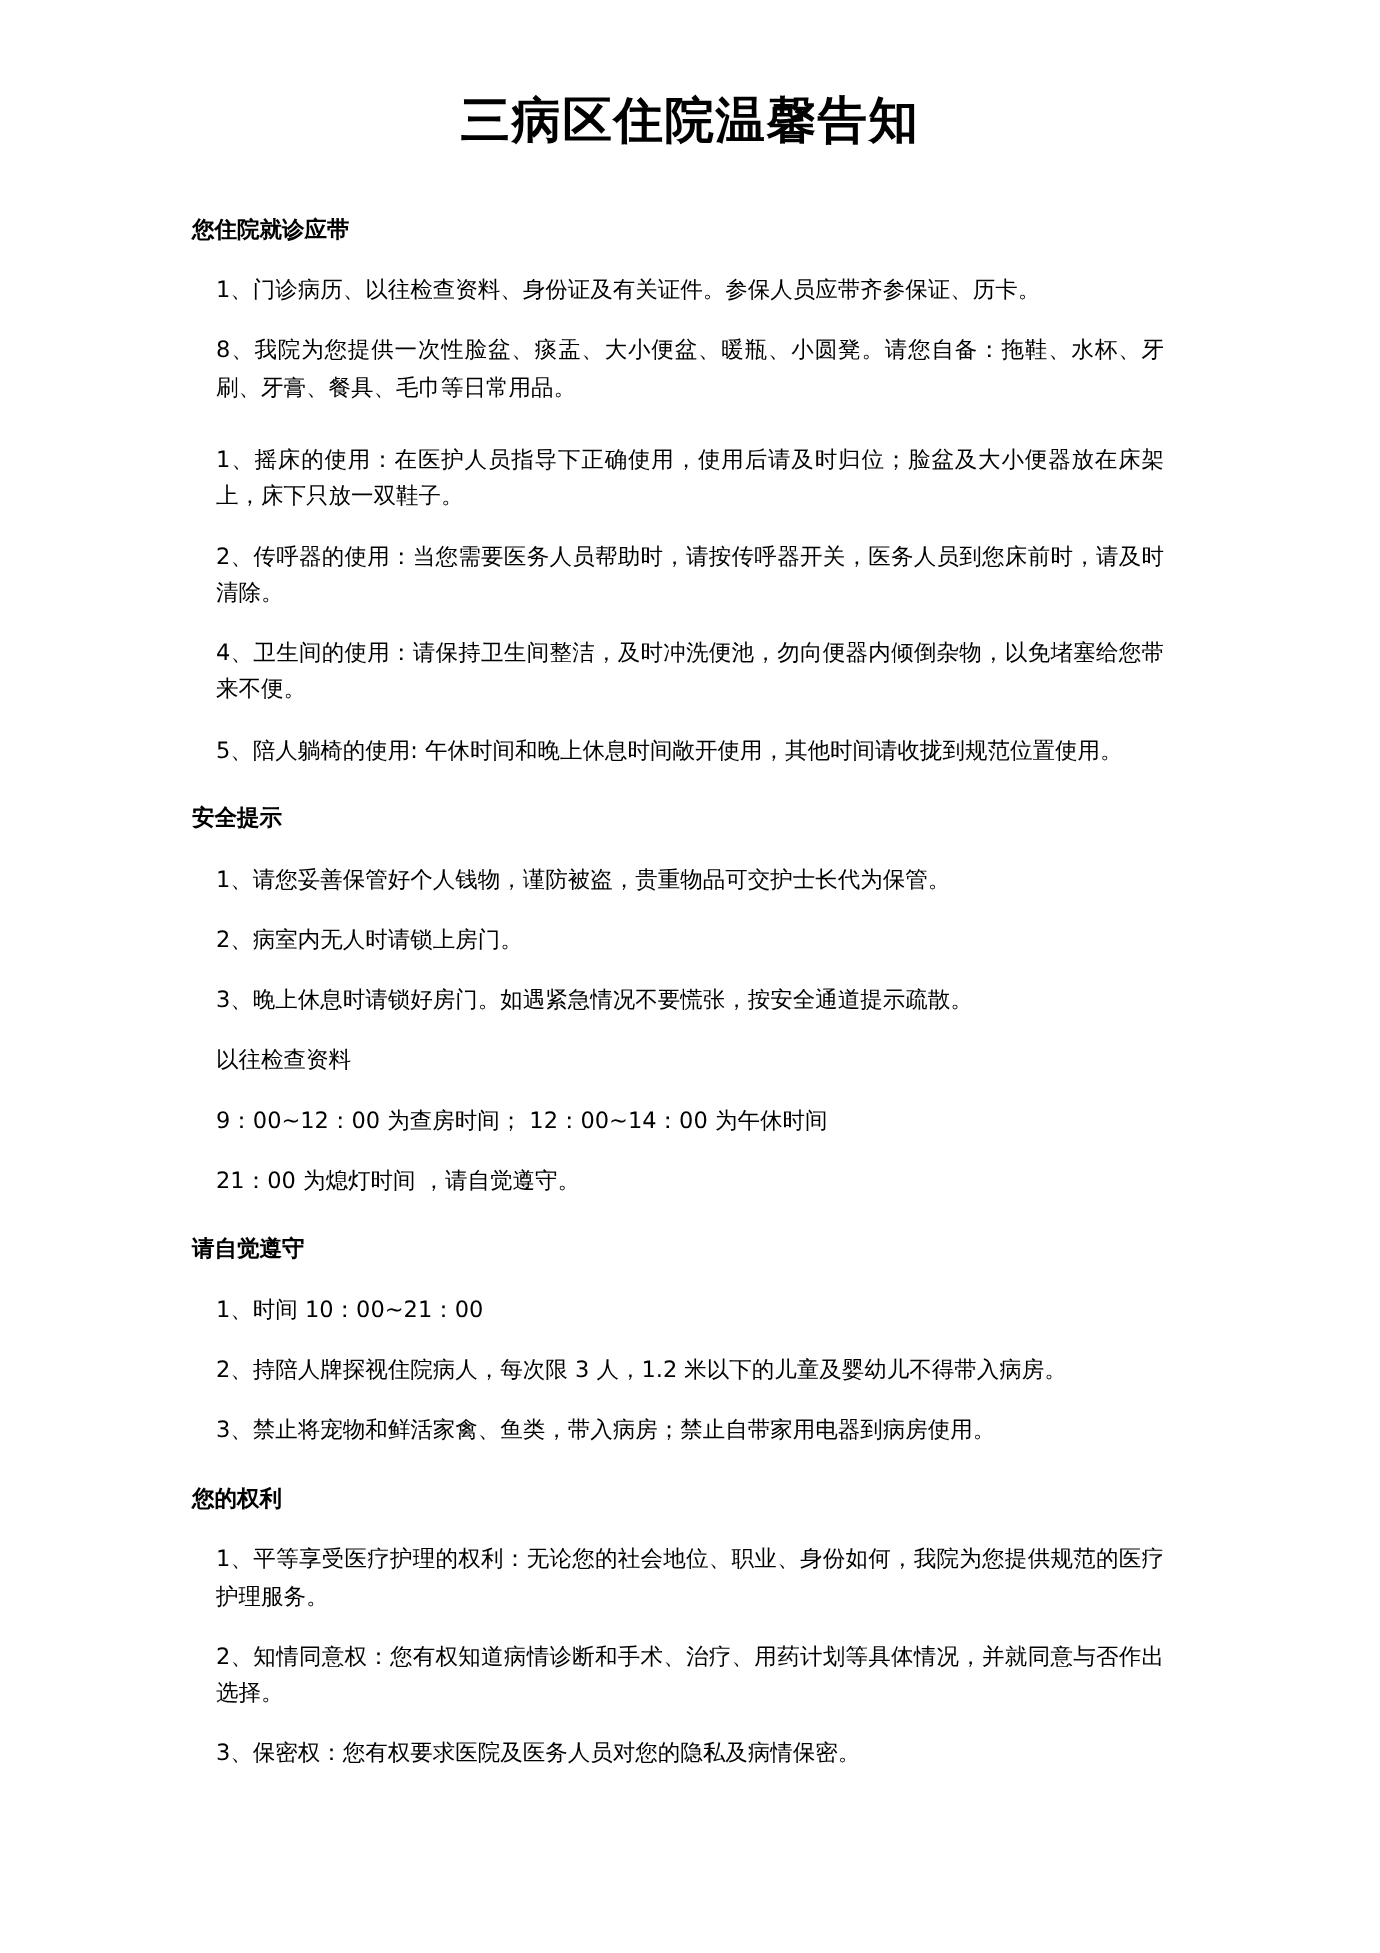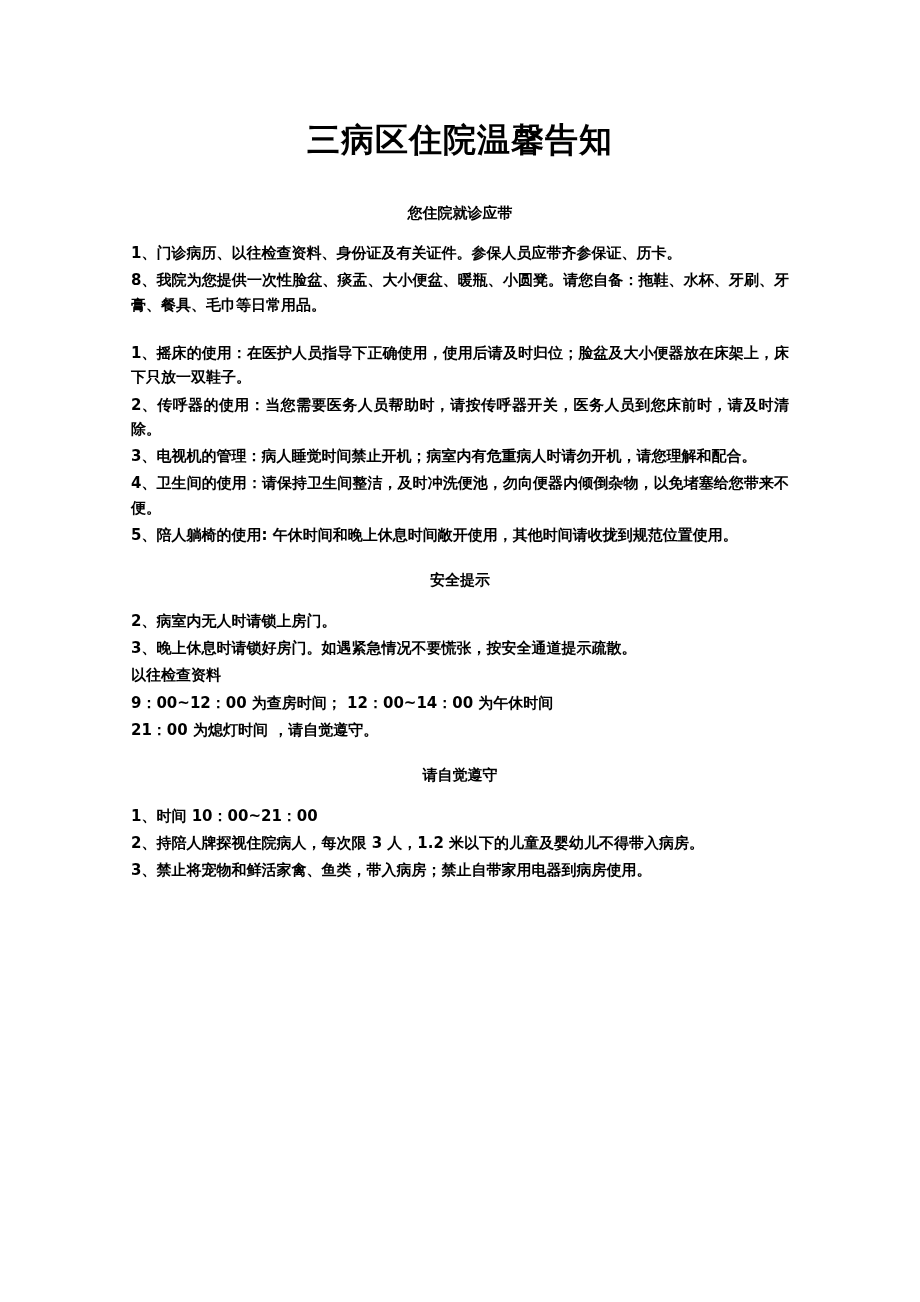--- a/index.html
+++ b/index.html
@@ -11,51 +11,49 @@
     width: 920px;
     height: 1302px;
     font-family: "DejaVu Sans", "Liberation Sans", sans-serif;
     color: #000000;
     overflow: hidden;
   }
   .page {
     width: 920px;
     height: 938px;
     box-sizing: border-box;
-    padding: 120px 128px 40px 128px;
+    padding: 60px 128px 40px 128px;
     position: relative;
   }
   .doc-title {
     font-size: 33px;
     font-weight: bold;
     text-align: center;
     letter-spacing: 1px;
     margin: 0 0 44px 0;
     line-height: 1.2;
   }
   .section-heading {
     font-size: 15px;
     font-weight: bold;
-    text-align: center;
     margin: 0 0 18px 0;
     line-height: 1.3;
   }
   .section {
     margin-bottom: 24px;
   }
   .section:last-child {
     margin-bottom: 0;
   }
   .para {
     font-size: 15px;
     line-height: 1.62;
-    margin: 3px;
+    margin: 16px;
     text-align: justify;
     text-justify: inter-ideograph;
-    font-weight: bold;
   }
   .block-body .para + .para {
     margin-top: 1px;
   }
 </style>
 </head>
 <body>
 
 <div class="page">
 
@@ -66,40 +64,48 @@
     <div class="block-body">
       <p class="para">1、门诊病历、以往检查资料、身份证及有关证件。参保人员应带齐参保证、历卡。</p>
       <p class="para">8、我院为您提供一次性脸盆、痰盂、大小便盆、暖瓶、小圆凳。请您自备：拖鞋、水杯、牙刷、牙膏、餐具、毛巾等日常用品。</p>
     </div>
   </div>
 
   <div class="section">
     <div class="block-body">
       <p class="para">1、摇床的使用：在医护人员指导下正确使用，使用后请及时归位；脸盆及大小便器放在床架上，床下只放一双鞋子。</p>
       <p class="para">2、传呼器的使用：当您需要医务人员帮助时，请按传呼器开关，医务人员到您床前时，请及时清除。</p>
-      <p class="para">3、电视机的管理：病人睡觉时间禁止开机；病室内有危重病人时请勿开机，请您理解和配合。</p>
       <p class="para">4、卫生间的使用：请保持卫生间整洁，及时冲洗便池，勿向便器内倾倒杂物，以免堵塞给您带来不便。</p>
       <p class="para">5、陪人躺椅的使用: 午休时间和晚上休息时间敞开使用，其他时间请收拢到规范位置使用。</p>
     </div>
   </div>
 
   <div class="section">
     <div class="section-heading">安全提示</div>
     <div class="block-body">
+      <p class="para">1、请您妥善保管好个人钱物，谨防被盗，贵重物品可交护士长代为保管。</p>
       <p class="para">2、病室内无人时请锁上房门。</p>
       <p class="para">3、晚上休息时请锁好房门。如遇紧急情况不要慌张，按安全通道提示疏散。</p>
       <p class="para">以往检查资料</p>
       <p class="para">9：00~12：00 为查房时间； 12：00~14：00 为午休时间</p>
       <p class="para">21：00 为熄灯时间 ，请自觉遵守。</p>
     </div>
   </div>
 
   <div class="section">
     <div class="section-heading">请自觉遵守</div>
     <div class="block-body">
       <p class="para">1、时间  10：00~21：00</p>
       <p class="para">2、持陪人牌探视住院病人，每次限 3 人，1.2 米以下的儿童及婴幼儿不得带入病房。</p>
       <p class="para">3、禁止将宠物和鲜活家禽、鱼类，带入病房；禁止自带家用电器到病房使用。</p>
     </div>
   </div>
 
+  <div class="section">
+    <div class="section-heading">您的权利</div>
+    <div class="block-body">
+      <p class="para">1、平等享受医疗护理的权利：无论您的社会地位、职业、身份如何，我院为您提供规范的医疗护理服务。</p>
+      <p class="para">2、知情同意权：您有权知道病情诊断和手术、治疗、用药计划等具体情况，并就同意与否作出选择。</p>
+      <p class="para">3、保密权：您有权要求医院及医务人员对您的隐私及病情保密。</p>
+    </div>
+  </div>
 
 </div>
 
 </body></html>

